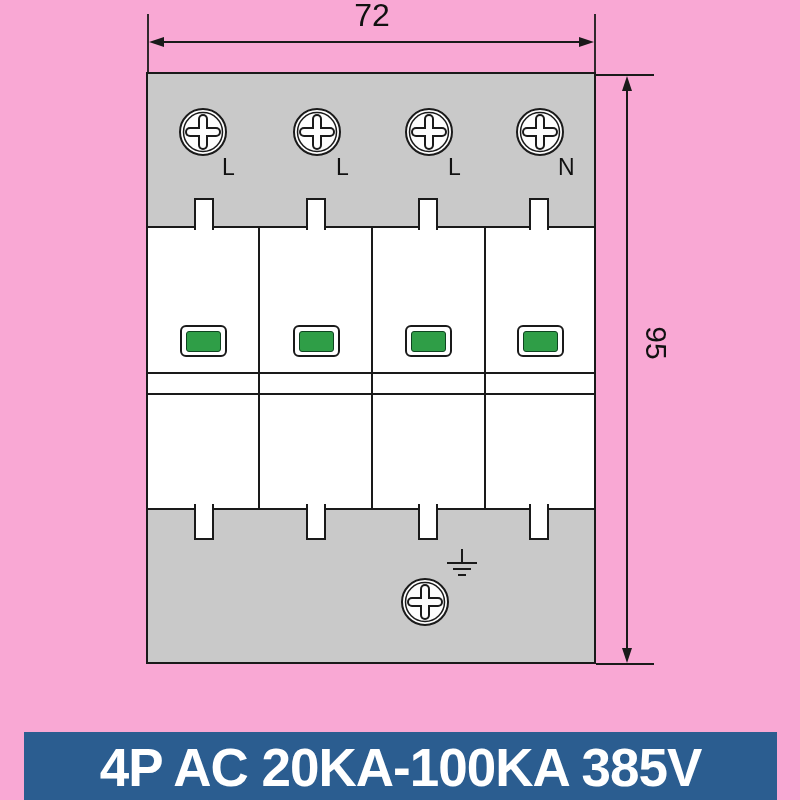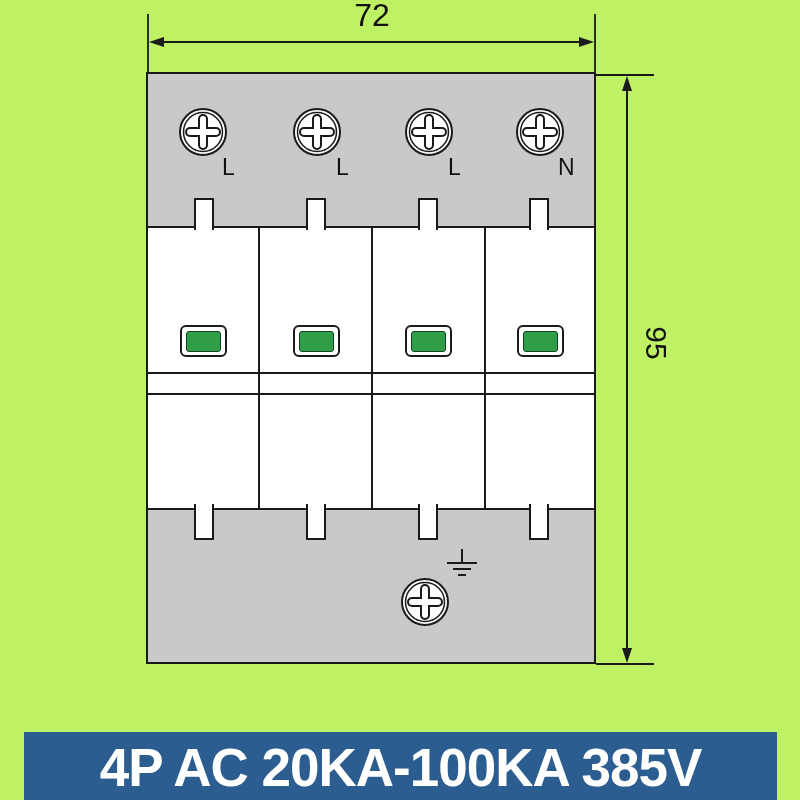--- a/index.html
+++ b/index.html
@@ -4,21 +4,21 @@
 <style>
   :root{
     --housing-gray:#c9c9c9;
     --indicator-green:#2f9e47;
     --banner-blue:#2b5d90;
     --line-dark:#1a1a1a;
     --text-white:#ffffff;
   }
   html,body{margin:0;padding:0;background:#fff;}
   .canvas{
-    position:relative;width:800px;height:800px;background:#bef264;overflow:hidden;
+    position:relative;width:800px;height:800px;background:#f9a8d4;overflow:hidden;
     font-family:"Liberation Sans",sans-serif;color:#111;
   }
   
   .device{position:absolute;left:146px;top:72px;width:450px;height:592px;
     border:2px solid var(--line-dark);background:#fff;box-sizing:border-box;}
   .band-top{position:absolute;left:0;top:0;width:446px;height:154px;
     background:var(--housing-gray);border-bottom:2px solid var(--line-dark);box-sizing:border-box;}
   .band-bottom{position:absolute;left:0;top:434px;width:446px;height:154px;
     background:var(--housing-gray);border-top:2px solid var(--line-dark);box-sizing:border-box;}
   .divider{position:absolute;top:154px;width:2px;height:280px;background:var(--line-dark);}

